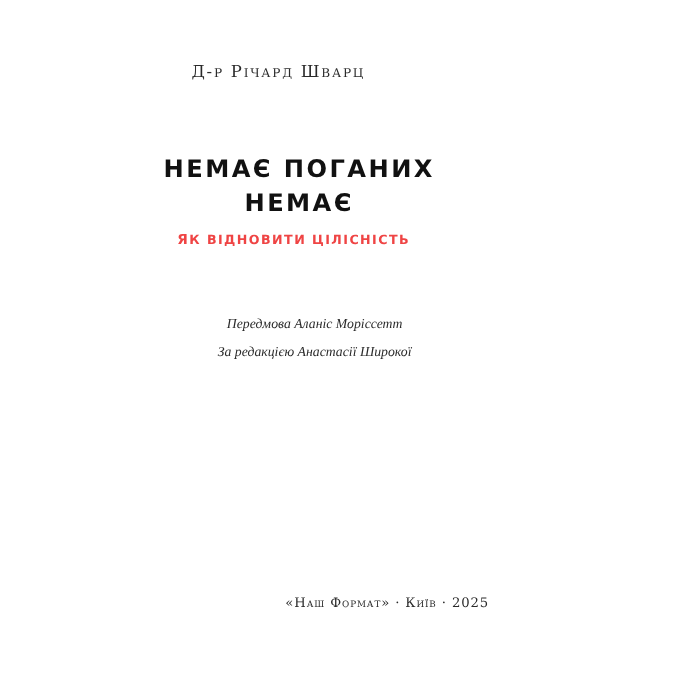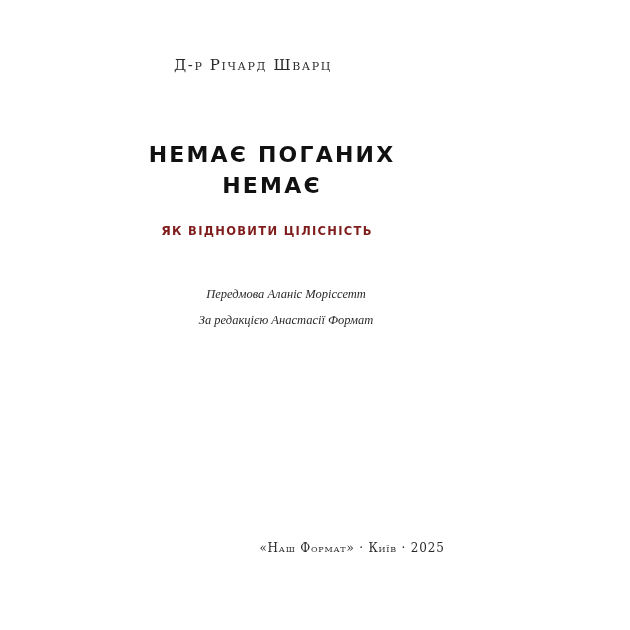--- a/index.html
+++ b/index.html
@@ -8,23 +8,23 @@
       position: absolute; top: 56px; left: 0; width: 506px; text-align: center;
       font-family: "DejaVu Serif", serif; font-size: 15px; letter-spacing: 1.6px;
       font-variant: small-caps; color: #2a2a2a;
     }
     .title {
       position: absolute; top: 139px; left: 0; width: 544px; text-align: center;
       font-family: "DejaVu Sans", sans-serif; font-weight: bold; font-size: 22px;
       letter-spacing: 2.2px; line-height: 31px; color: #111;
     }
     .subtitle {
-      position: absolute; top: 221px; left: 0; width: 534px; text-align: center;
+      position: absolute; top: 208px; left: 0; width: 534px; text-align: center;
       font-family: "DejaVu Sans", sans-serif; font-weight: bold; font-size: 12.5px;
-      letter-spacing: 1.3px; line-height: 20px; color: #7f1d1d;
+      letter-spacing: 1.3px; line-height: 20px; color: #ef4444;
     }
     .credits {
       position: absolute; top: 285px; left: 0; width: 572px; text-align: center;
       font-family: "Liberation Serif", serif; font-style: italic; font-size: 12.5px;
       color: #2a2a2a;
     }
     .credits div { height: 26px; line-height: 18px; }
     .publisher {
       position: absolute; top: 541px; left: 0; width: 622px; text-align: center;
       font-family: "DejaVu Serif", serif; font-size: 12px; letter-spacing: 0.8px;
@@ -41,16 +41,16 @@
   <span class="line">НЕМАЄ ПОГАНИХ</span>
   <span class="line">НЕМАЄ</span>
 </div>
 
 <div class="subtitle" style="text-transform: uppercase;">
   <span class="line" style="text-transform: none;"><span>Я</span><span style="font-size: 0.92em;">К ВІДНОВИТИ ЦІЛІСНІСТЬ</span></span>
 </div>
 
 <div class="credits">
   <div>Передмова Аланіс Моріссетт</div>
-  <div>За редакцією Анастасії Формат</div>
+  <div>За редакцією Анастасії Широкої</div>
 </div>
 
 <div class="publisher">«Наш Формат» · Київ · 2025</div>
 
 </body></html>

